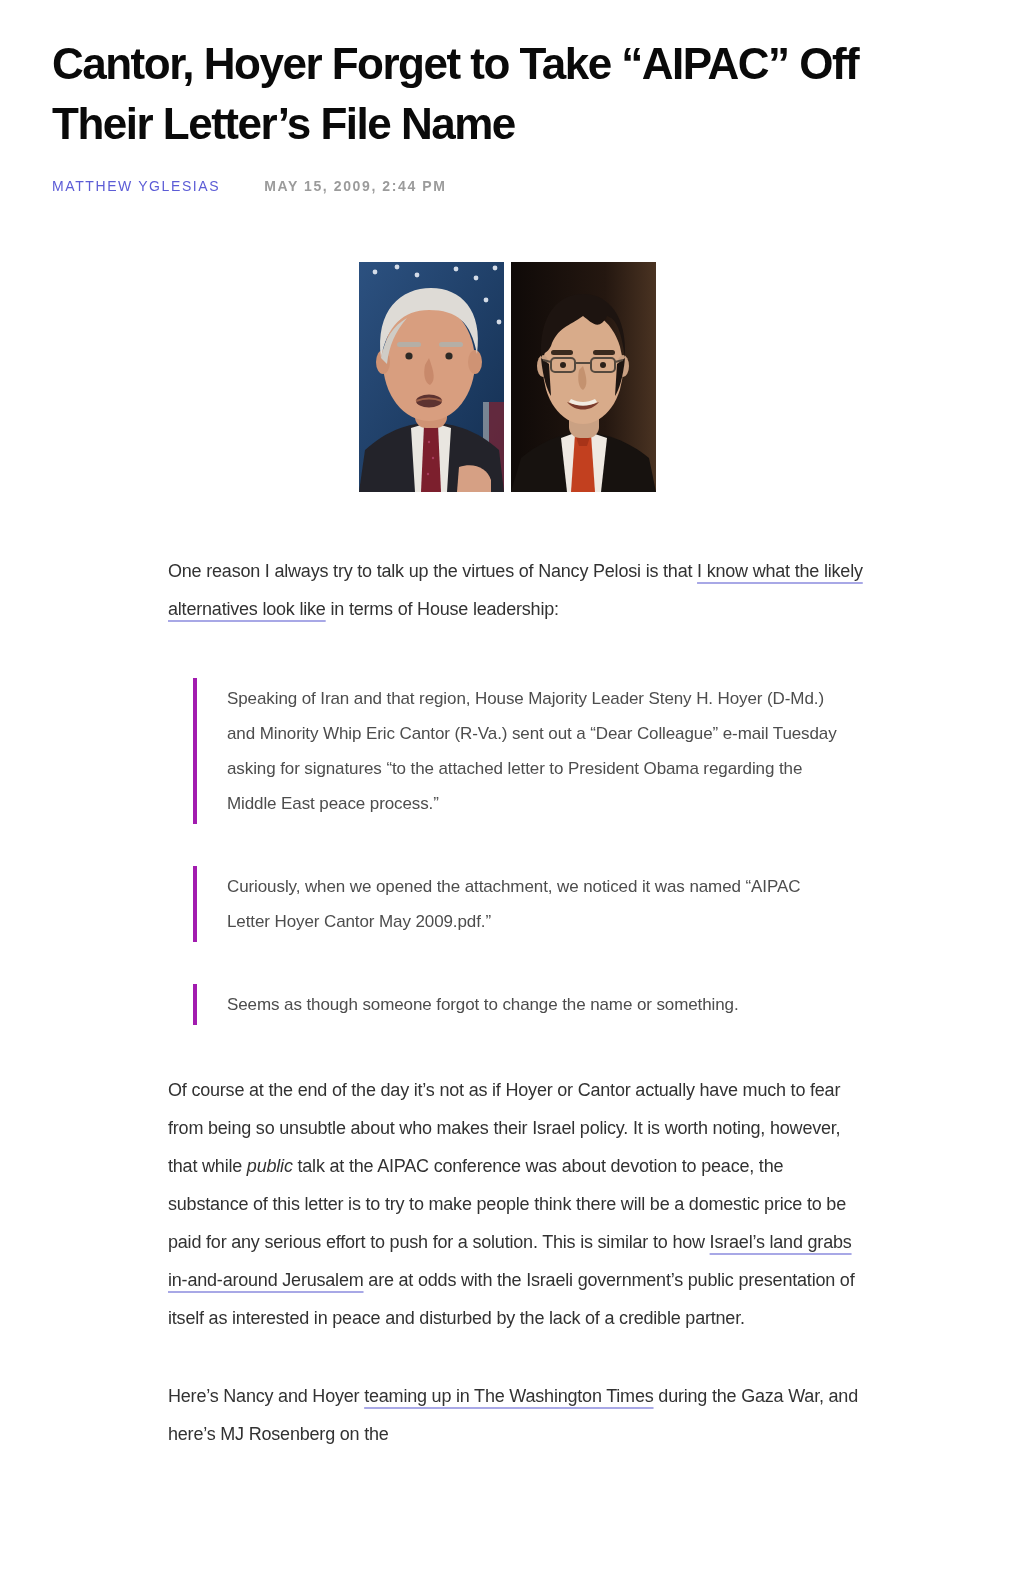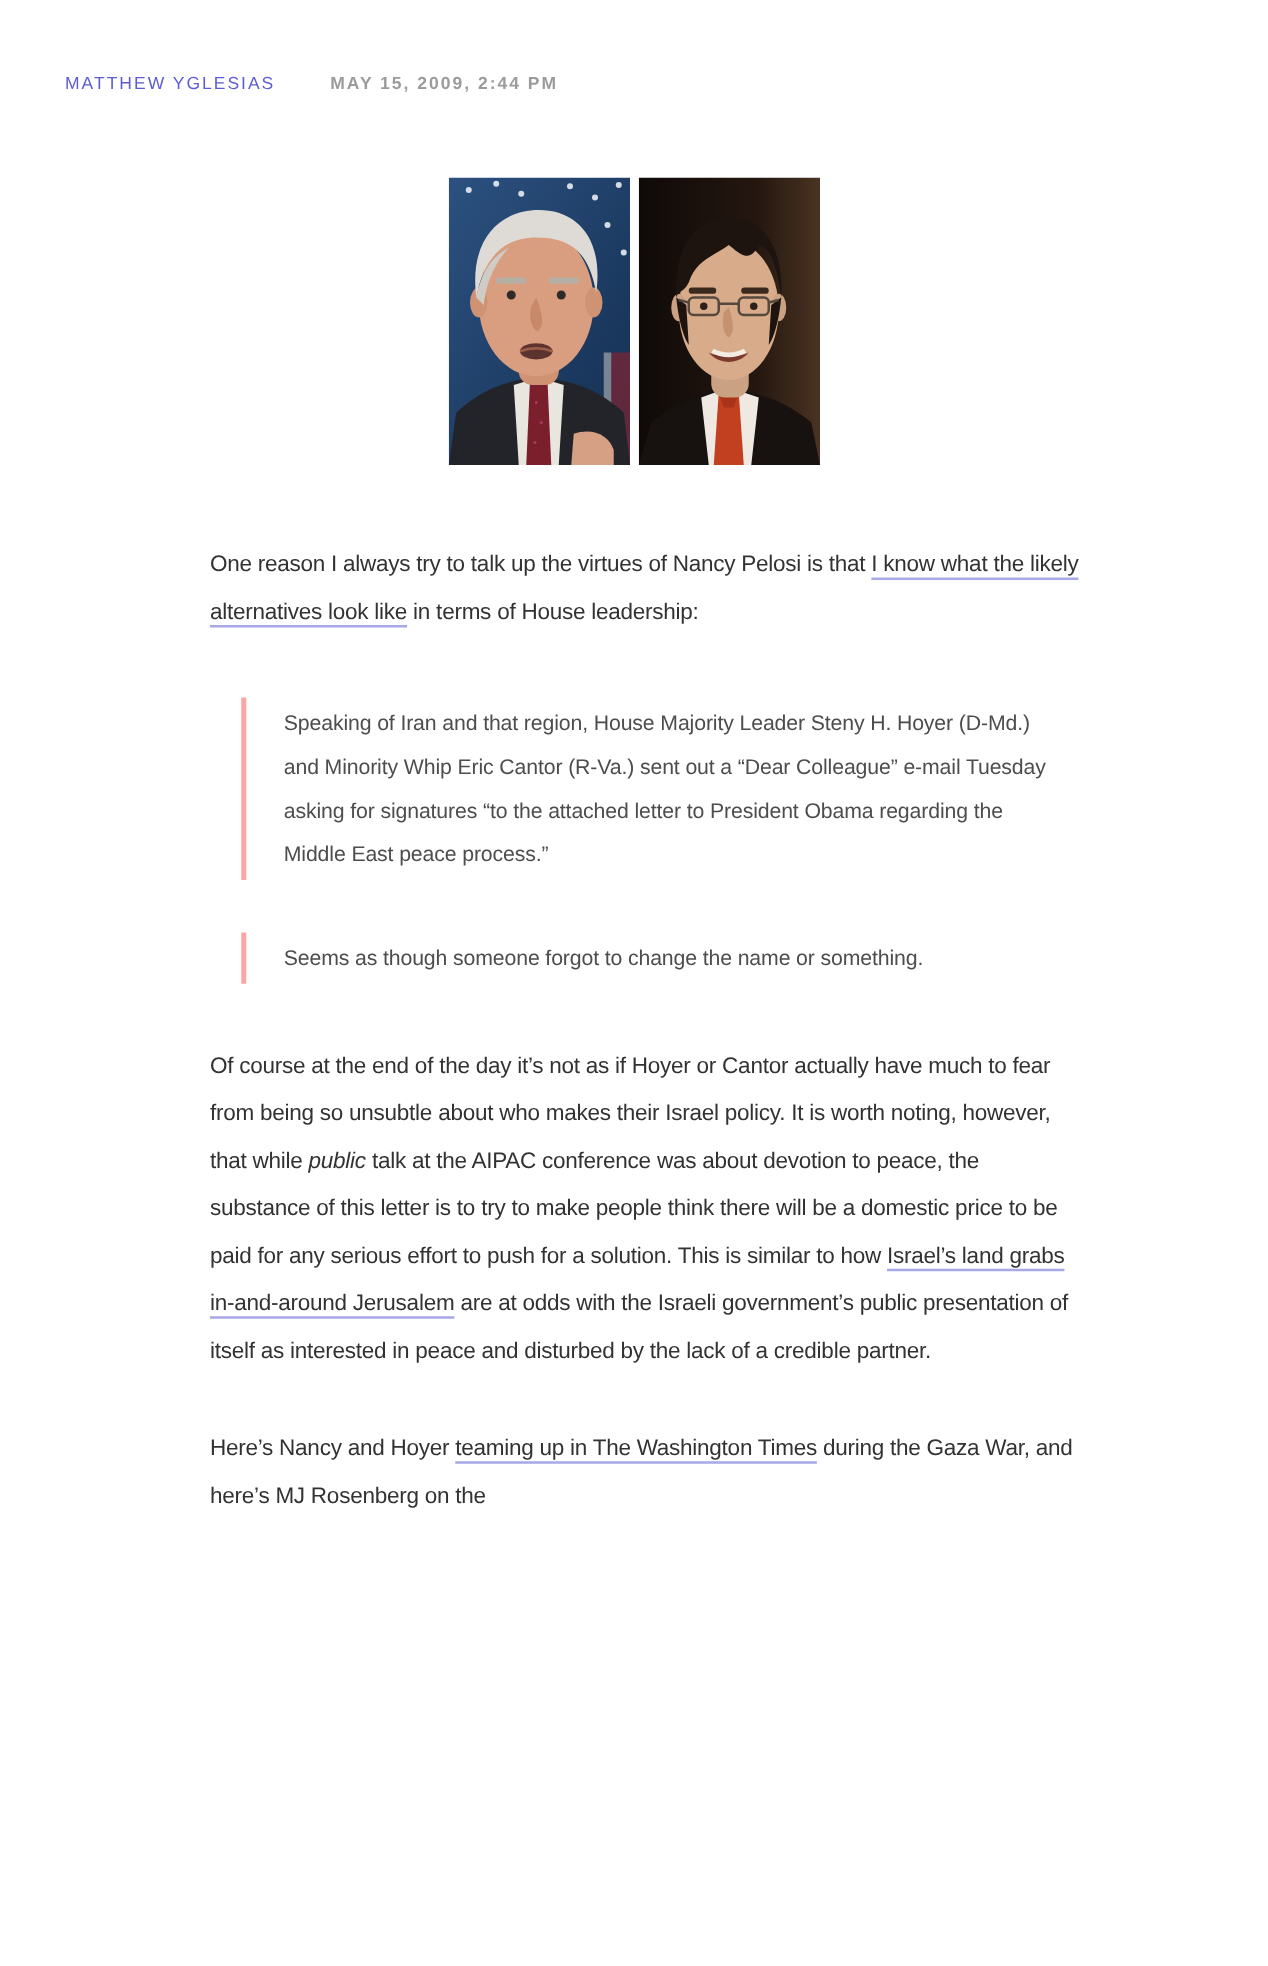--- a/index.html
+++ b/index.html
@@ -80,34 +80,35 @@
     text-decoration: underline;
     text-decoration-color: #a8a8e6;
     text-decoration-thickness: 1.5px;
     text-underline-offset: 5px;
   }
   .em { font-style: italic; }
 
   blockquote {
     margin: 42px 0 0 193px;
     width: 652px;
-    border-left: 4px solid #fca5a5;
+    border-left: 4px solid #a21caf;
     padding: 3px 0 3px 30px;
     font-size: 17px;
     line-height: 35px;
     letter-spacing: -0.1px;
     color: #4d4d4d;
   }
   blockquote.first { margin-top: 50px; }
 </style>
 </head>
 <body>
 
 <div class="page">
 
+  <h1 class="headline">Cantor, Hoyer Forget to Take “AIPAC” Off Their Letter’s File Name</h1>
 
   <div class="byline">
     <a class="author">MATTHEW YGLESIAS</a>
     <span class="date">MAY 15, 2009, 2:44 PM</span>
   </div>
 
   <figure class="photos">
 
     <svg class="photo" viewBox="0 0 145 230" xmlns="http://www.w3.org/2000/svg">
       <defs>
@@ -188,20 +189,21 @@
       <path d="M56,140 C64,150 80,150 88,140 C80,144 64,144 56,140 Z" fill="#7a3b2c"></path>
       <path d="M58,140 C66,145 78,145 86,140 L84,137 C76,141 68,141 60,137 Z" fill="#f2ece2"></path>
     </svg>
   </figure>
 
   <p class="body-p p-intro"><span>One reason I always try to talk up the virtues of Nancy Pelosi is that </span><a class="inline-link">I know what the likely alternatives look like</a><span> in terms of House leadership:</span></p>
 
   <blockquote class="first">Speaking of Iran and that region, House Majority Leader Steny H. Hoyer (D-Md.) and Minority Whip Eric Cantor (R-Va.) sent out a “Dear Colleague” e-mail Tuesday asking for signatures “to the attached letter to President Obama regarding the Middle East peace process.”</blockquote>
 
 
+  <blockquote>Curiously, when we opened the attachment, we noticed it was named “AIPAC Letter Hoyer Cantor May 2009.pdf.”</blockquote>
 
   <blockquote>Seems as though someone forgot to change the name or something.</blockquote>
 
   <p class="body-p p-analysis"><span>Of course at the end of the day it’s not as if Hoyer or Cantor actually have much to fear from being so unsubtle about who makes their Israel policy. It is worth noting, however, that while </span><span class="em">public</span><span> talk at the AIPAC conference was about devotion to peace, the substance of this letter is to try to make people think there will be a domestic price to be paid for any serious effort to push for a solution. This is similar to how </span><a class="inline-link">Israel’s land grabs in-and-around Jerusalem</a><span> are at odds with the Israeli government’s public presentation of itself as interested in peace and disturbed by the lack of a credible partner.</span></p>
 
   <p class="body-p p-links"><span>Here’s Nancy and Hoyer </span><a class="inline-link">teaming up in The Washington Times</a><span> during the Gaza War, and here’s MJ Rosenberg on the </span></p>
 
 </div>
 
 </body></html>

